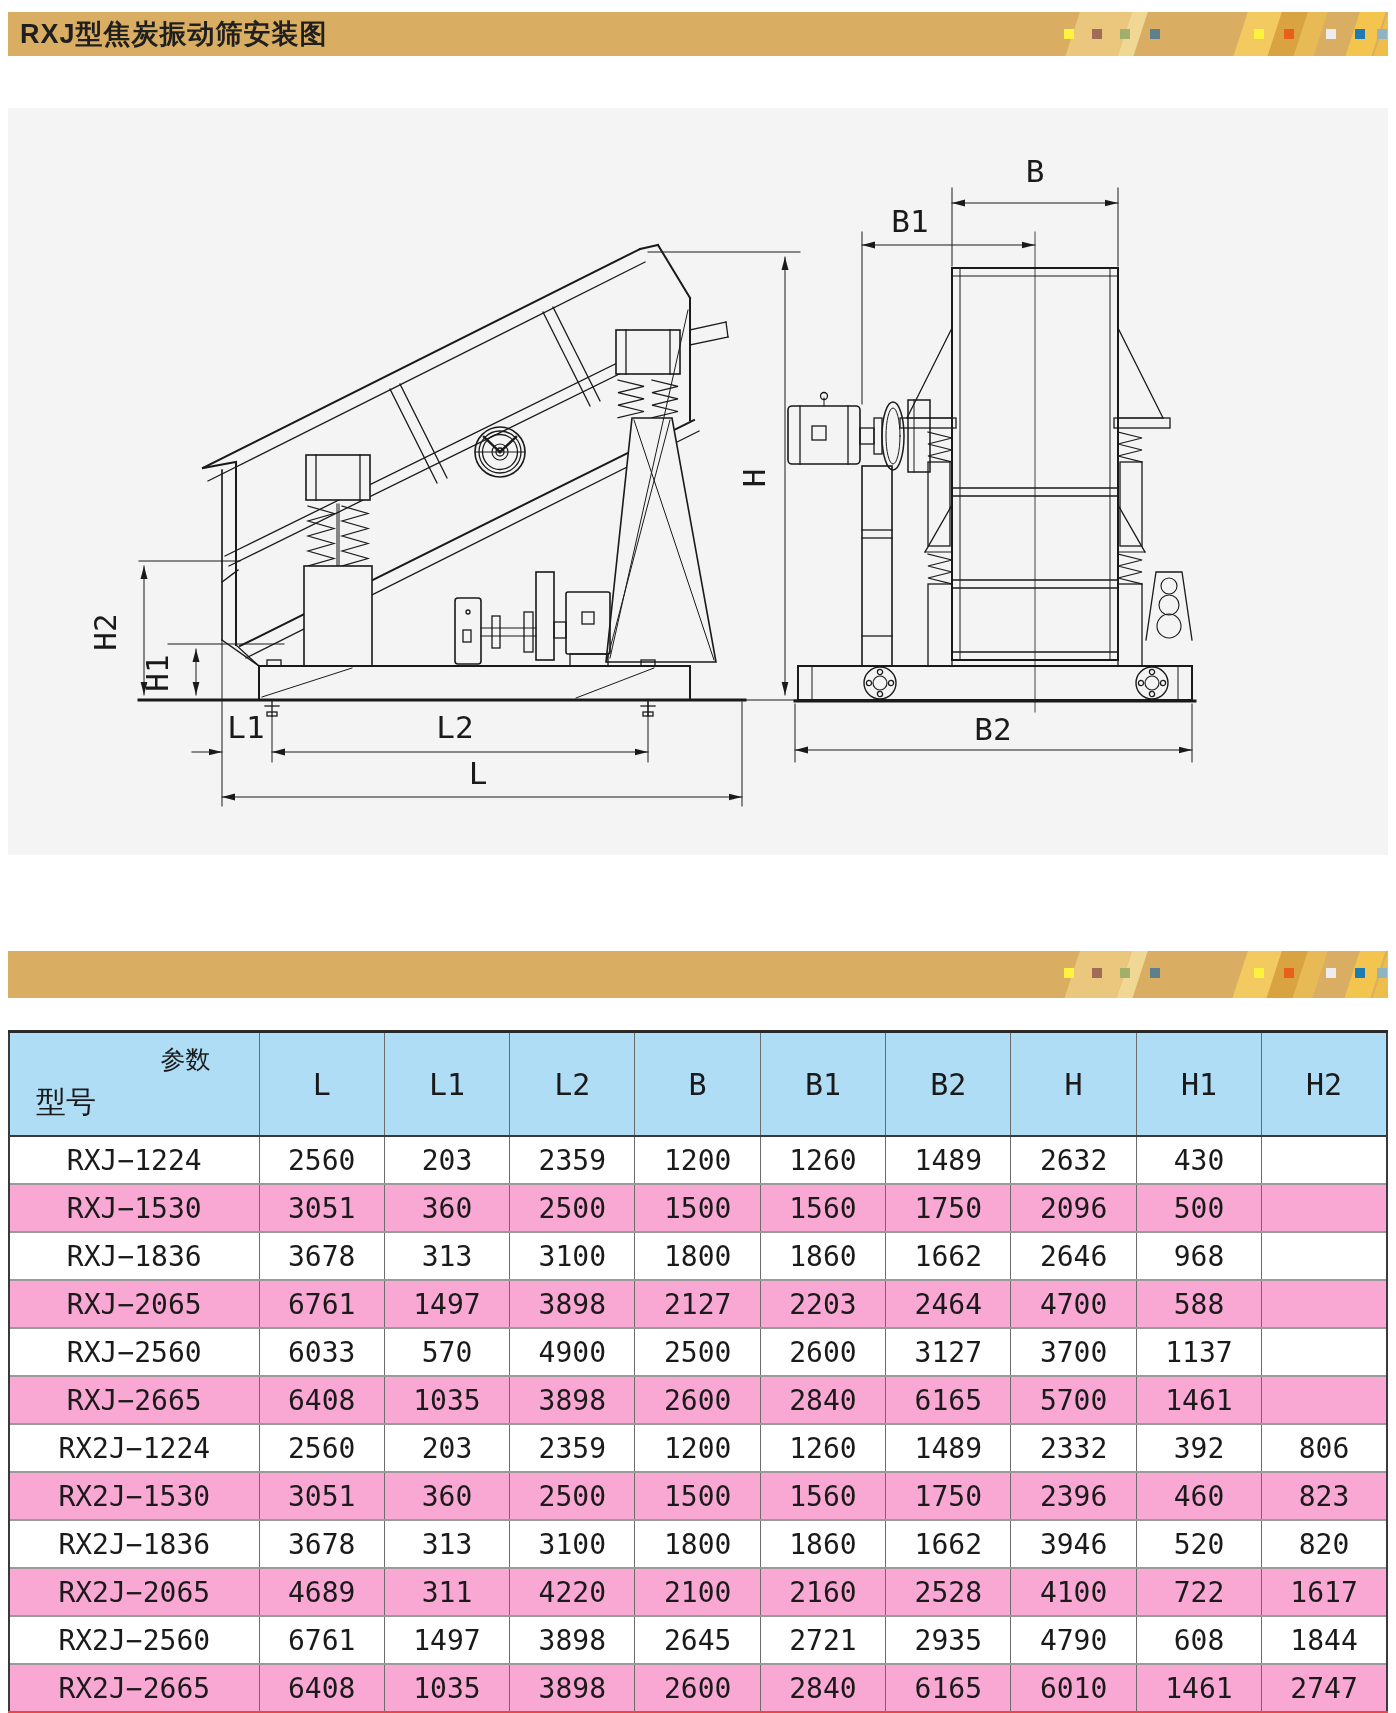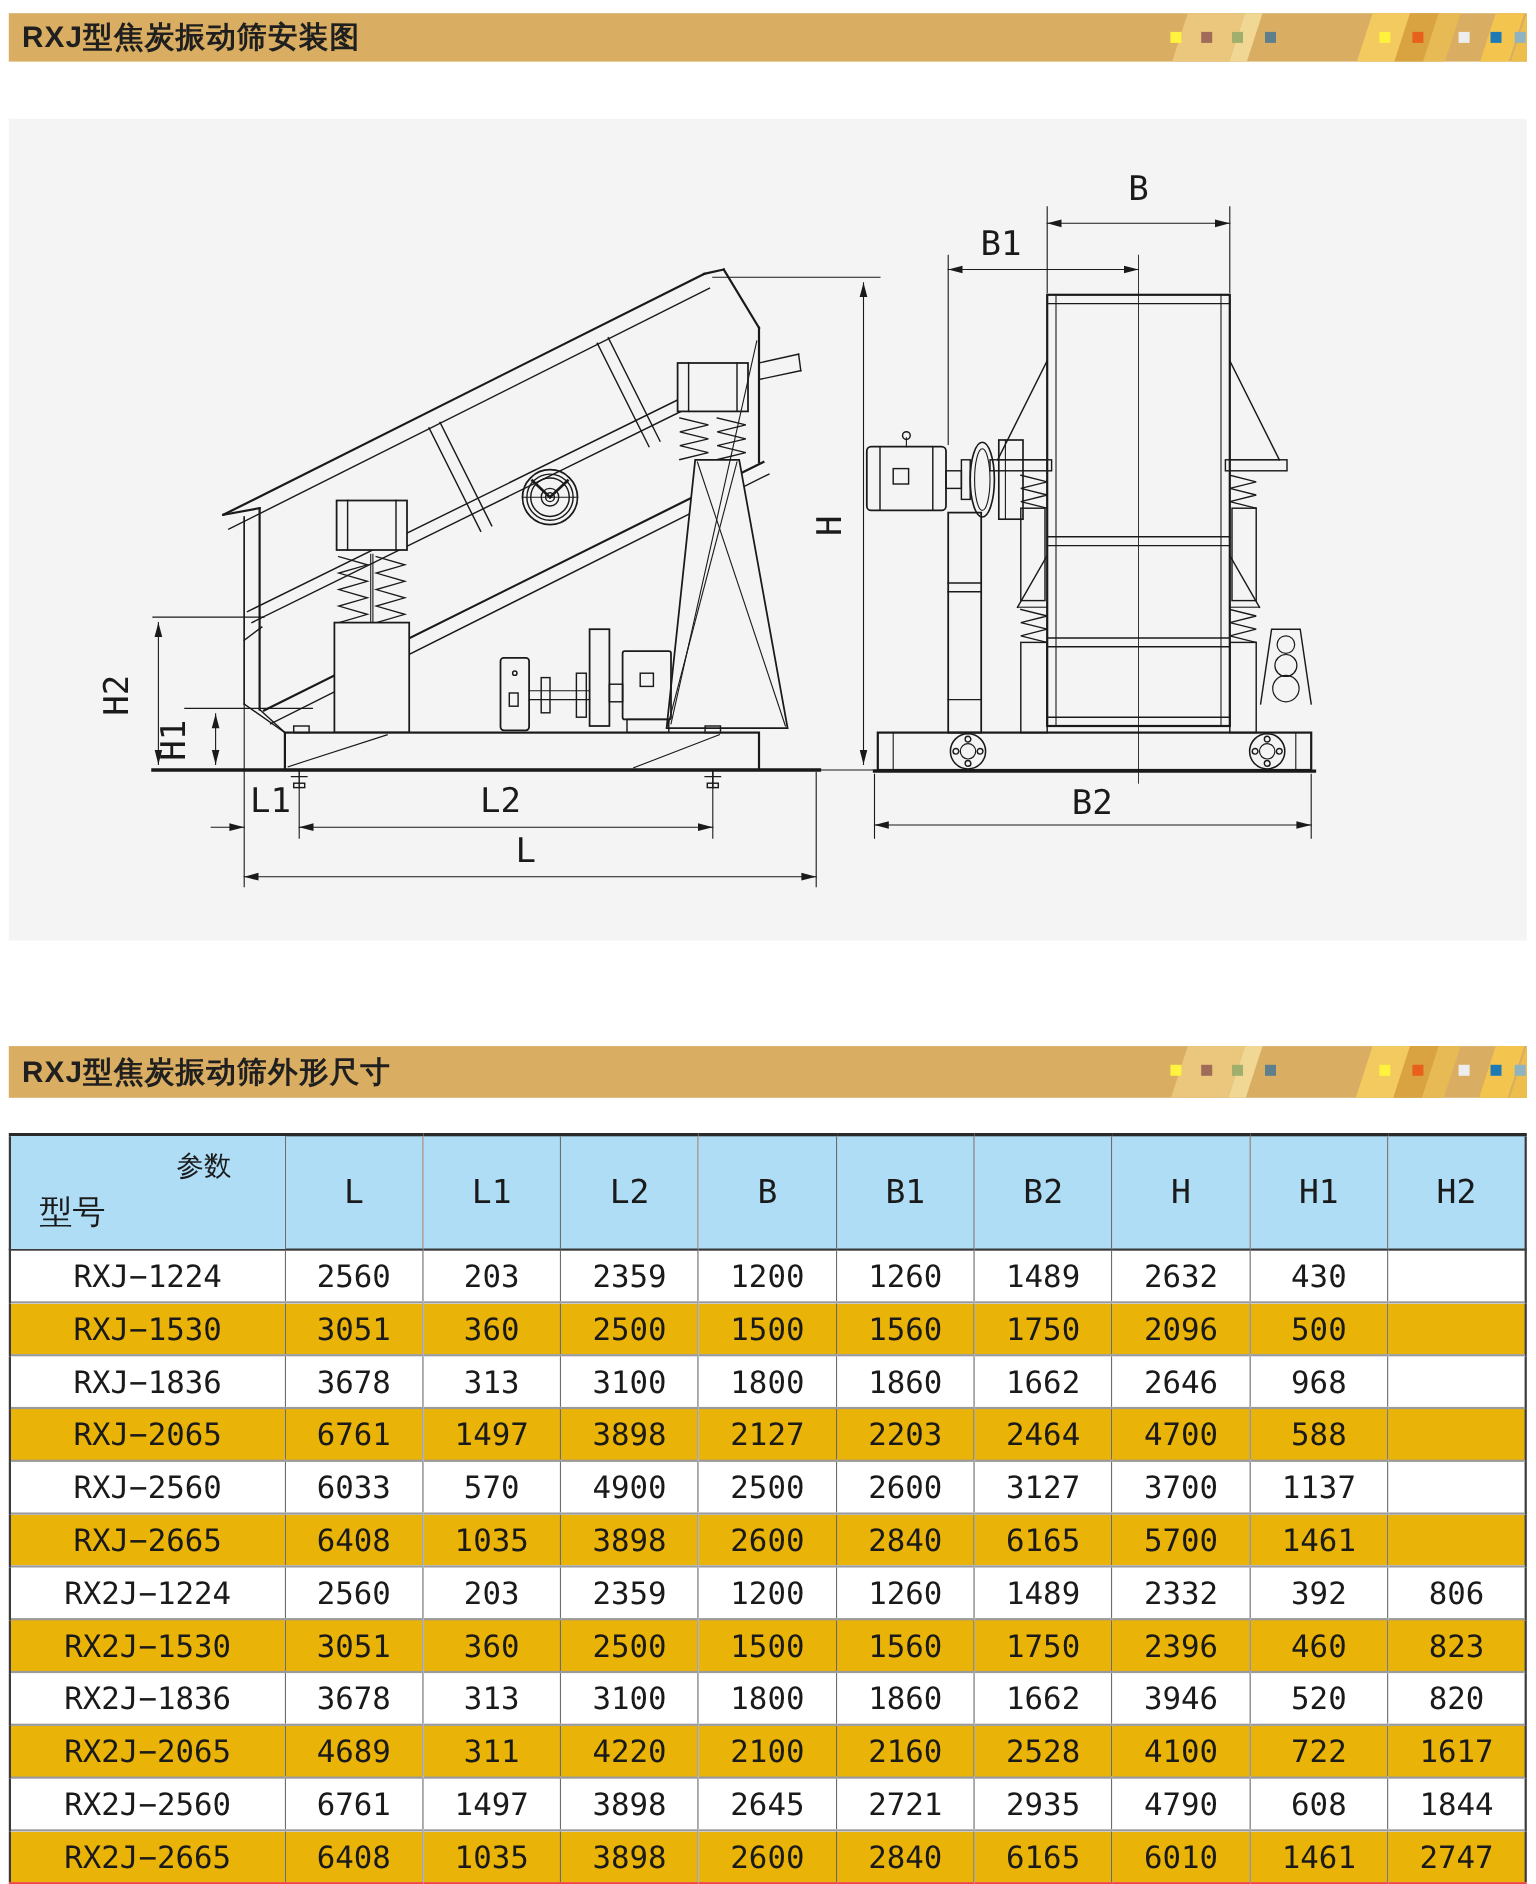--- a/index.html
+++ b/index.html
@@ -18,21 +18,21 @@
   
   #spec-table{position:absolute;left:8px;top:1030px;width:1380px;border-collapse:collapse;
               table-layout:fixed;font-family:"DejaVu Sans Mono",monospace;}
   #spec-table td,#spec-table th{border-left:1px solid #6c6c6c;border-right:1px solid #6c6c6c;
               text-align:center;vertical-align:middle;overflow:hidden;}
   #spec-table thead th{background:#afddf6;height:100px;font-size:30px;font-weight:normal;
               border-bottom:2px solid #3a3a3a;border-top:3px solid #2a2a2a;}
   #spec-table tbody td{height:44px;font-size:28px;border-top:2px solid #9a9a9a;}
   #spec-table tbody tr.alt td{background:#e3e3e3;}
   #spec-table tbody tr td{background:#ffffff;}
-  #spec-table tbody tr.alt td{background:#eab308;}
+  #spec-table tbody tr.alt td{background:#f9a8d4;}
   #spec-table tr td:first-child,#spec-table tr th:first-child{border-left:2px solid #3a3a3a;}
   #spec-table tr td:last-child,#spec-table tr th:last-child{border-right:2px solid #3a3a3a;}
   #spec-table tbody tr:last-child td{border-bottom:8px solid #ef4444;}
   
   th.corner{position:relative;background:#afddf6;
      background-image:linear-gradient(to bottom right,transparent calc(50% - 1px),#4a4a4a calc(50% - 1px),#4a4a4a calc(50% + 1px),transparent calc(50% + 1px));
      font-family:"Liberation Sans",sans-serif;}
   .corner-top{position:absolute;right:48px;top:10px;font-size:25px;font-family:Liberation Mono, monospace;}
   .corner-bottom{position:absolute;left:26px;bottom:12px;font-size:30px;}
 </style>
@@ -293,21 +293,20 @@
 
   <div class="bar" style="top:951px;height:47px">
     <div class="bar-decor"></div>
       <div class="stripe" style="left: 1372px; width: 60px; background: rgb(237, 190, 75);"></div>
       <div class="stripe" style="left: 1344px; width: 26px; background: rgb(243, 197, 79);"></div>
       <div class="stripe" style="left: 1292px; width: 20px; background: rgb(231, 186, 85);"></div>
       <div class="stripe" style="left: 1266px; width: 26px; background: rgb(216, 163, 64);"></div>
       <div class="stripe" style="left: 1232px; width: 34px; background: rgb(242, 202, 95);"></div>
       <div class="stripe" style="left: 1116px; width: 16px; background: rgb(240, 215, 148);"></div>
       <div class="stripe" style="left: 1064px; width: 52px; background: rgb(234, 199, 124);"></div>
-    <span class="bar-title">RXJ型焦炭振动筛外形尺寸</span>
   <div class="sq" style="left: 1056px; background: rgb(255, 243, 63);"></div>
       <div class="sq" style="left: 1084px; background: rgb(160, 108, 89);"></div>
       <div class="sq" style="left: 1112px; background: rgb(161, 175, 108);"></div>
       <div class="sq" style="left: 1142px; background: rgb(95, 127, 141);"></div>
       <div class="sq" style="left: 1246px; background: rgb(255, 242, 60);"></div>
       <div class="sq" style="left: 1276px; background: rgb(232, 97, 28);"></div>
       <div class="sq" style="left: 1318px; background: rgb(237, 237, 237);"></div>
       <div class="sq" style="left: 1347px; background: rgb(30, 122, 181);"></div>
       <div class="sq" style="left: 1369px; background: rgb(144, 179, 193);"></div>
     </div>

